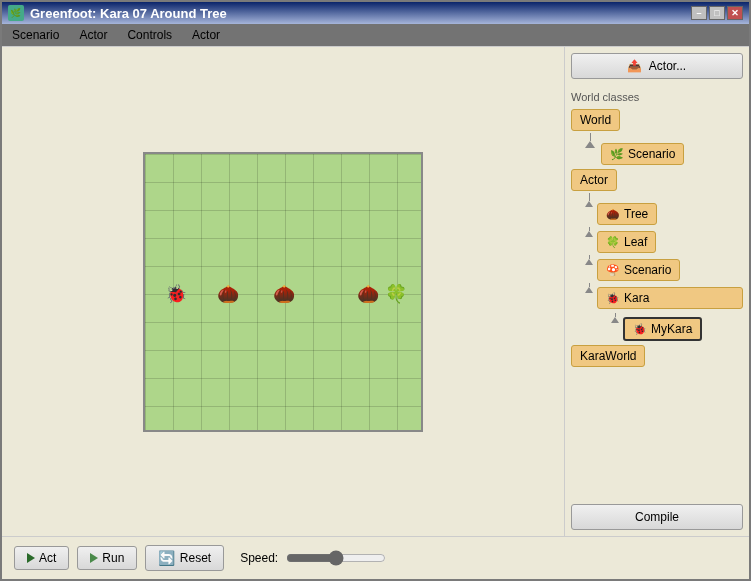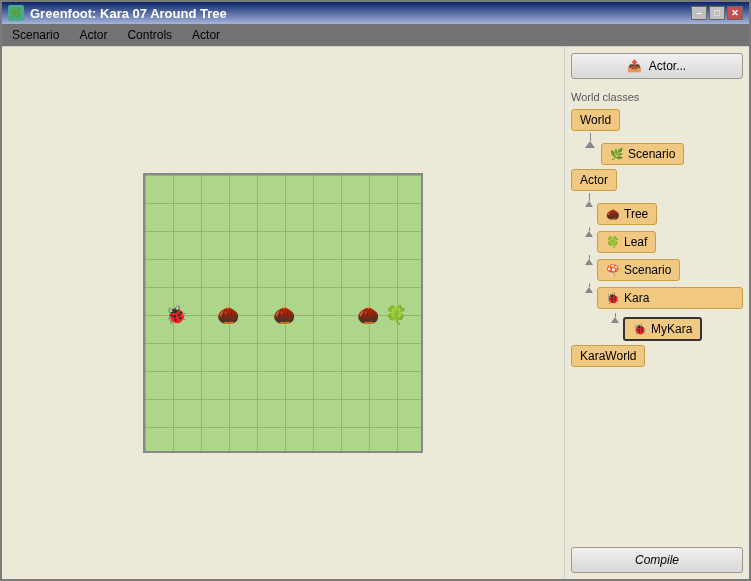--- a/index.html
+++ b/index.html
@@ -206,21 +206,20 @@
       display: flex;
       align-items: center;
       justify-content: center;
       padding: 5px;
       background: linear-gradient(to bottom, #f0f0f0, #d8d8d8);
       border: 1px solid #999;
       border-radius: 3px;
       cursor: pointer;
       font-size: 12px;
       margin-top: auto;
-      font-style: italic;
     }
     .class-icon {
       width: 14px;
       height: 14px;
       display: flex;
       align-items: center;
       justify-content: center;
       font-size: 11px;
     }
     .actor-section {
@@ -384,13 +383,29 @@
           </div>
         </div>
       </div>
 
       <div class="compile-btn">
         <span>Compile</span>
       </div>
     </div>
   </div>
 
+  <div class="bottom-controls">
+    <button class="ctrl-btn">
+      <div class="play-icon" style="border-left-color:#2a6a2a;"></div>
+      <span>Act</span>
+    </button>
+    <button class="ctrl-btn">
+      <div class="play-icon"></div>
+      <span>Run</span>
+    </button>
+    <button class="ctrl-btn">
+      <span class="reset-icon">🔄</span>
+      <span>Reset</span>
+    </button>
+    <span class="speed-label">Speed:</span>
+    <input type="range" class="speed-slider" min="0" max="100" value="50" style="">
+  </div>
 </div>
 
 </body></html>

